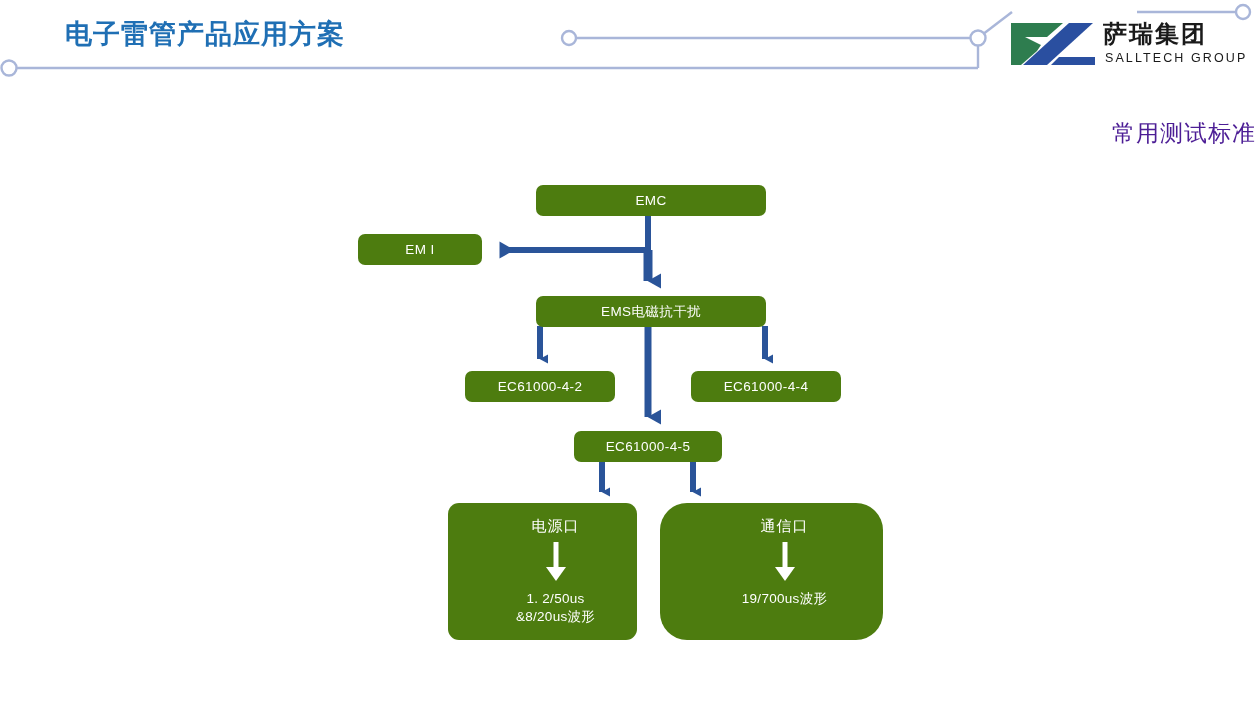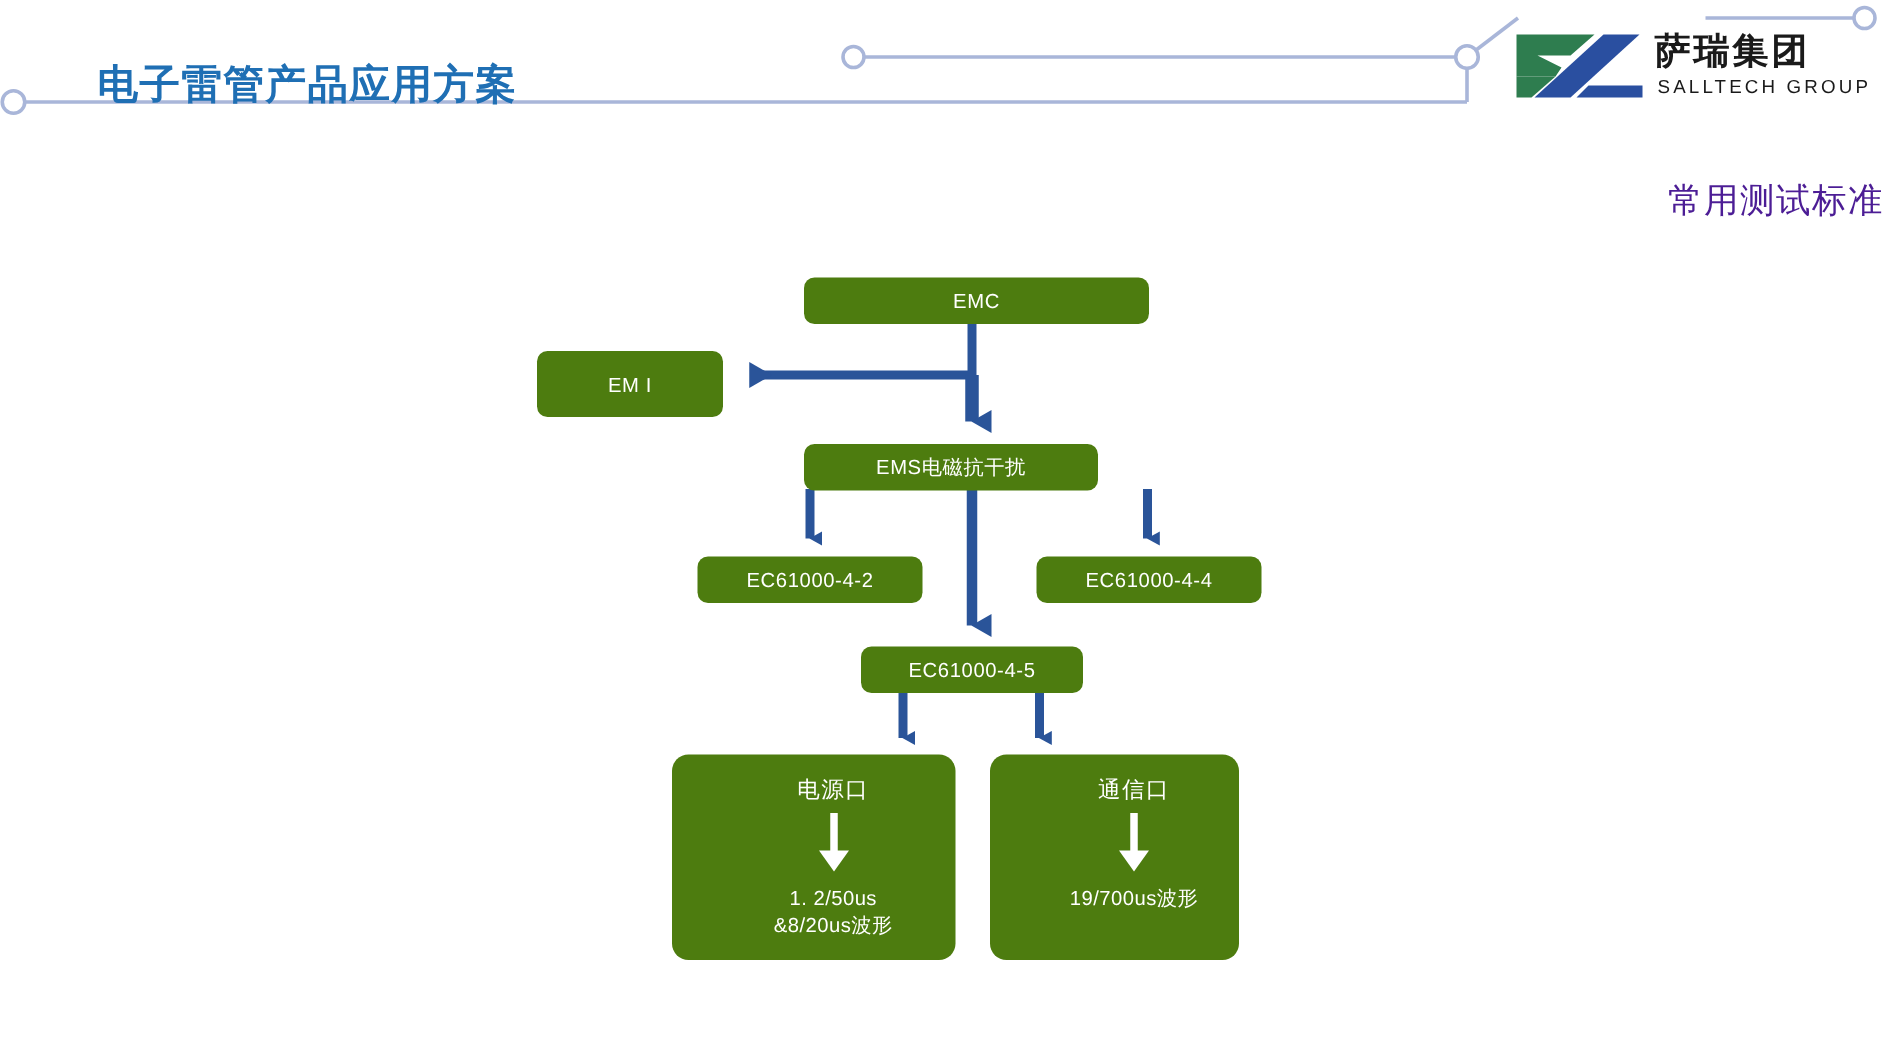--- a/index.html
+++ b/index.html
@@ -31,21 +31,20 @@
   }
   #slide-title {
     position: absolute;
     left: 65px;
     top: 16px;
     font-size: 27px;
     font-weight: bold;
     color: #1F6FB4;
     letter-spacing: 1px;
     white-space: nowrap;
-    margin-top: 22px;
   }
 
   
   #logo-block {
     position: absolute;
     left: 1007px;
     top: 18px;
     width: 240px;
     height: 54px;
   }
@@ -207,25 +206,25 @@
       <line x1="602" y1="462" x2="602" y2="492" stroke-width="6" marker-end="url(#ah-down)"></line>
 
       <line x1="693" y1="462" x2="693" y2="492" stroke-width="6" marker-end="url(#ah-down)"></line>
     </g>
   </svg>
 
   <div class="node pill" style="left:536px; top:185px; width:230px; height:31px;">
     <span>EMC</span>
   </div>
 
-  <div class="node pill" style="left:358px; top:234px; width:124px; height:44px;">
+  <div class="node pill" style="left:358px; top:234px; width:124px; height:31px;">
     <span>EM I</span>
   </div>
 
-  <div class="node pill" style="left:536px; top:296px; width:196px; height:31px;">
+  <div class="node pill" style="left:536px; top:296px; width:230px; height:31px;">
     <span>EMS电磁抗干扰</span>
   </div>
 
   <div class="node pill" style="left:465px; top:371px; width:150px; height:31px;">
     <span>EC61000-4-2</span>
   </div>
 
   <div class="node pill" style="left:691px; top:371px; width:150px; height:31px;">
     <span>EC61000-4-4</span>
   </div>
@@ -237,21 +236,21 @@
   <div class="node big" style="left:448px; top:503px; width:189px; height:137px;">
     <span class="node-head">电源口</span>
     <svg class="inner-arrow" viewBox="0 0 22 40" xmlns="http://www.w3.org/2000/svg">
       <line x1="11" y1="0" x2="11" y2="26" stroke="#ffffff" stroke-width="5"></line>
       <path d="M1,25 L21,25 L11,39 Z" fill="#ffffff"></path>
     </svg>
     <span class="node-sub">1. 2/50us</span>
     <span class="node-sub">&amp;8/20us波形</span>
   </div>
 
-  <div class="node big" style="left:660px; top:503px; width:166px; height:137px;">
+  <div class="node big" style="left:660px; top:503px; width:223px; height:137px;border-radius:27px;">
     <span class="node-head">通信口</span>
     <svg class="inner-arrow" viewBox="0 0 22 40" xmlns="http://www.w3.org/2000/svg">
       <line x1="11" y1="0" x2="11" y2="26" stroke="#ffffff" stroke-width="5"></line>
       <path d="M1,25 L21,25 L11,39 Z" fill="#ffffff"></path>
     </svg>
     <span class="node-sub">19/700us波形</span>
   </div>
 
 </div>
 

